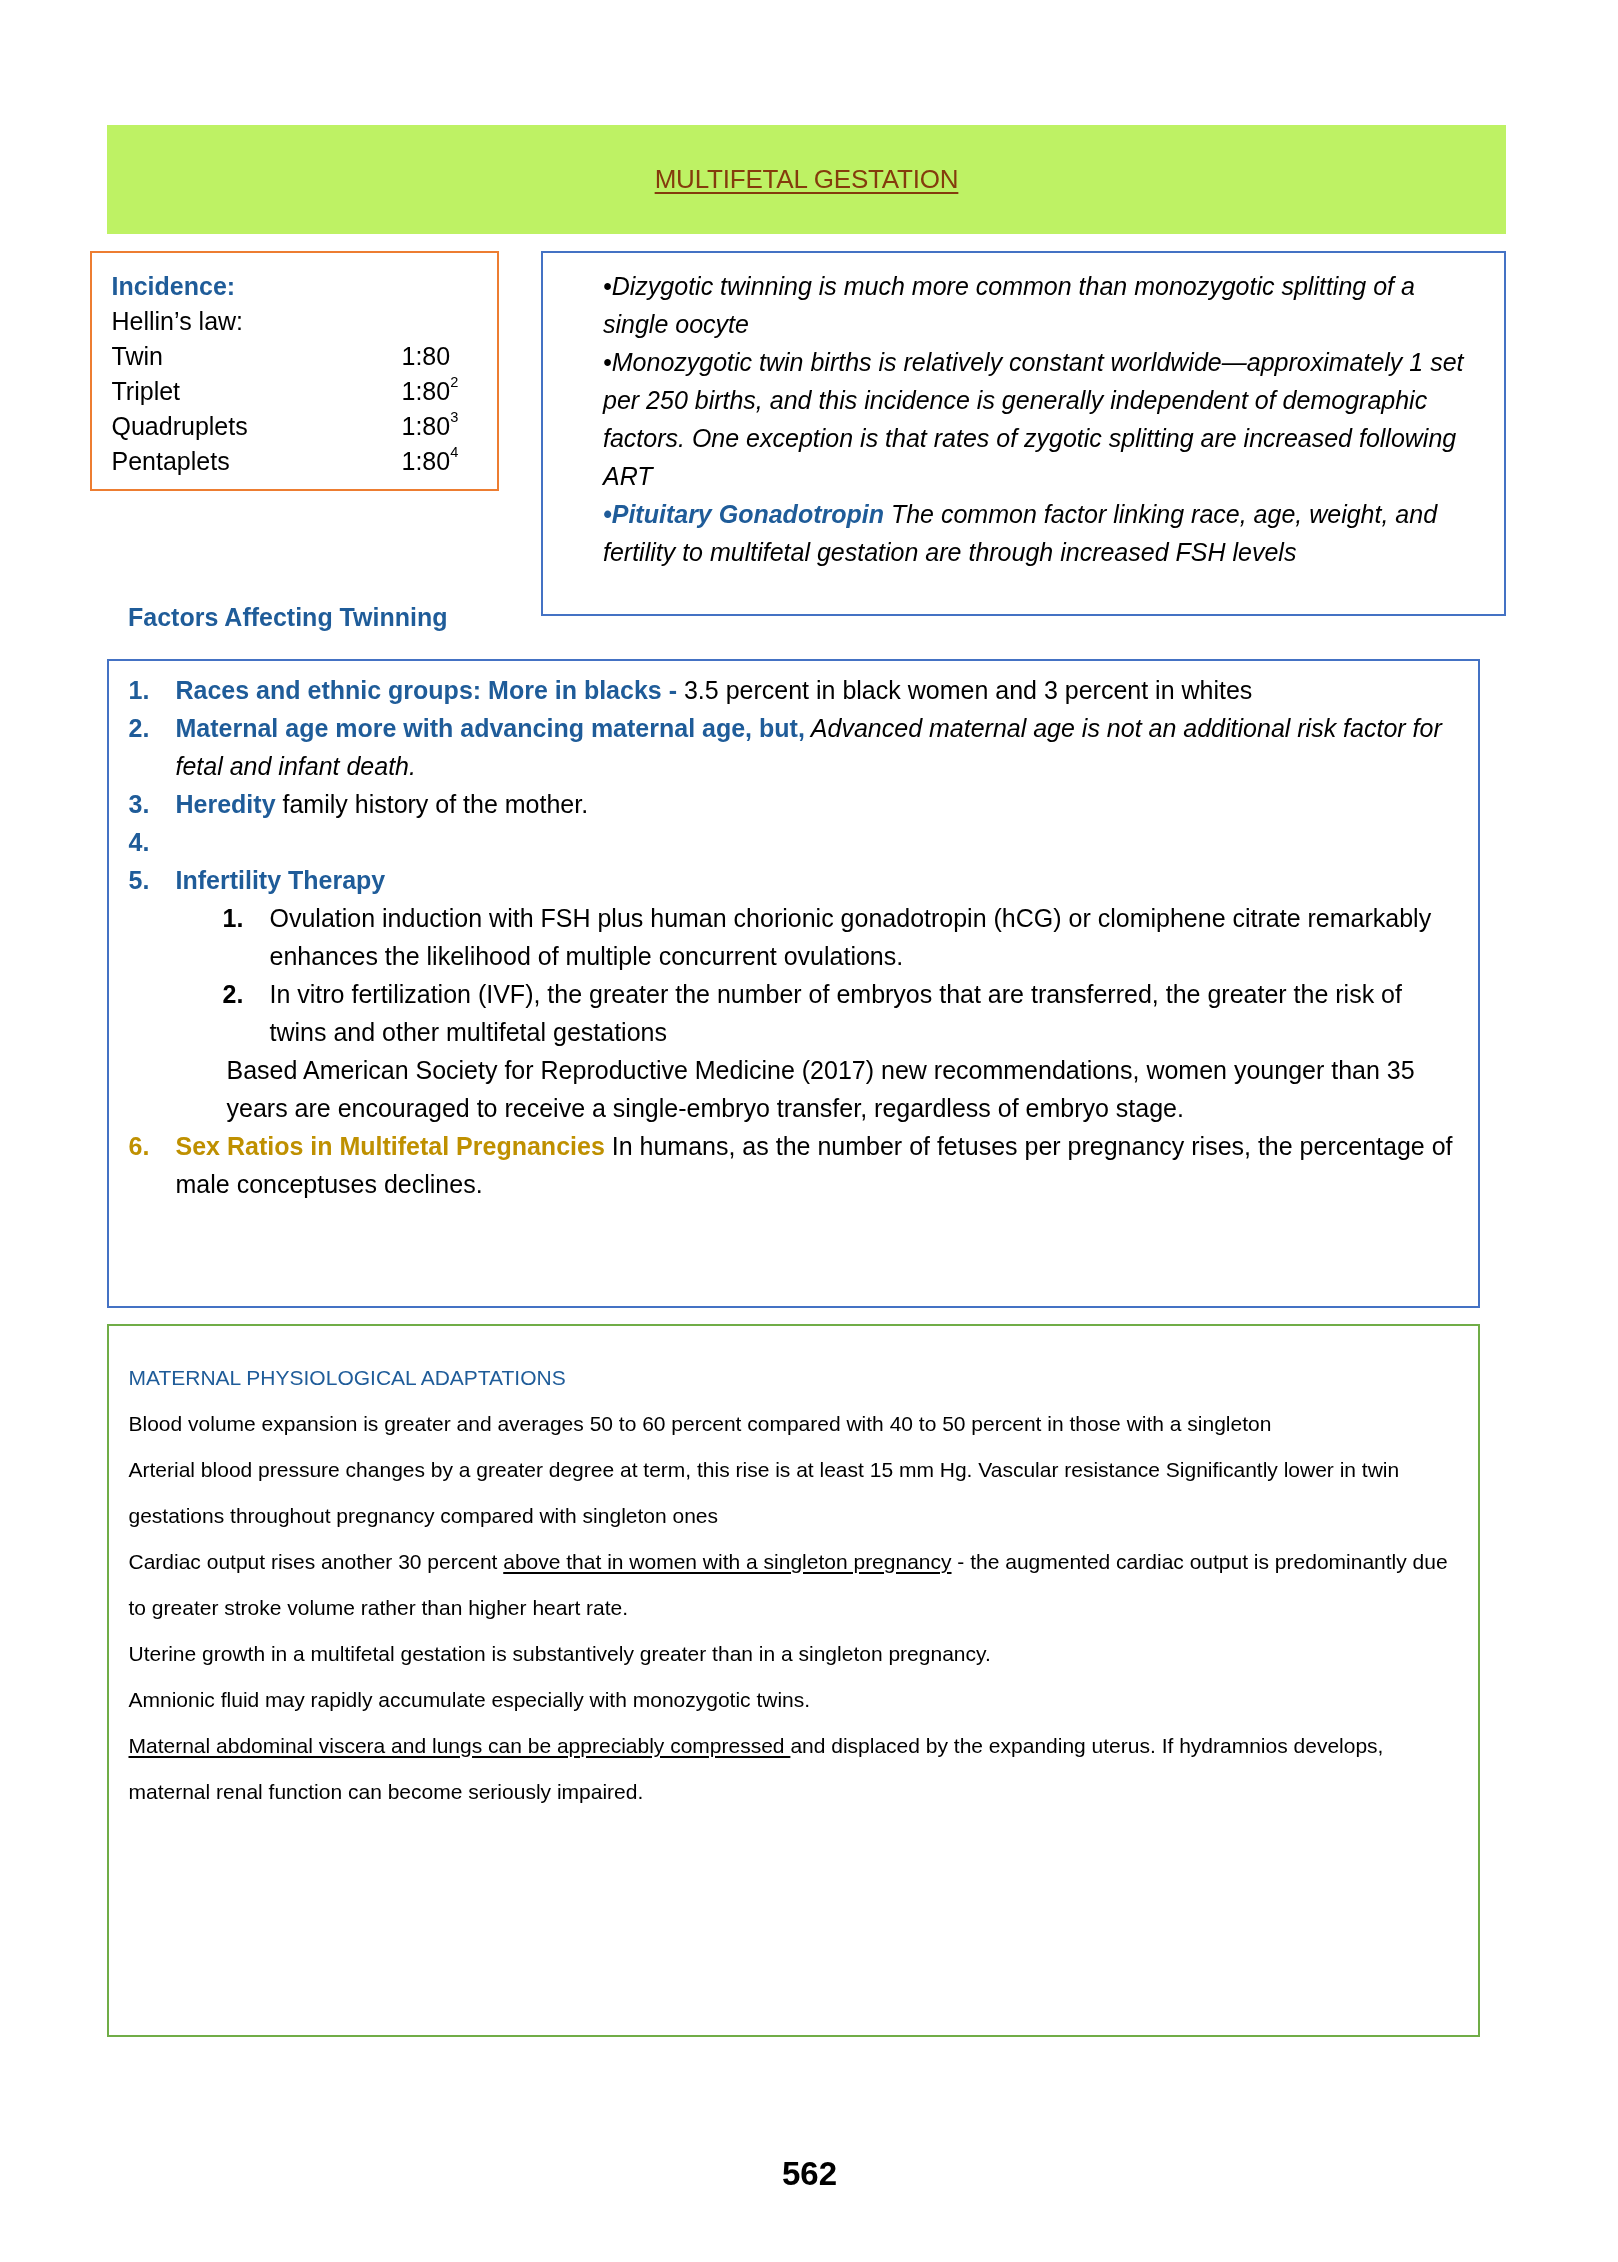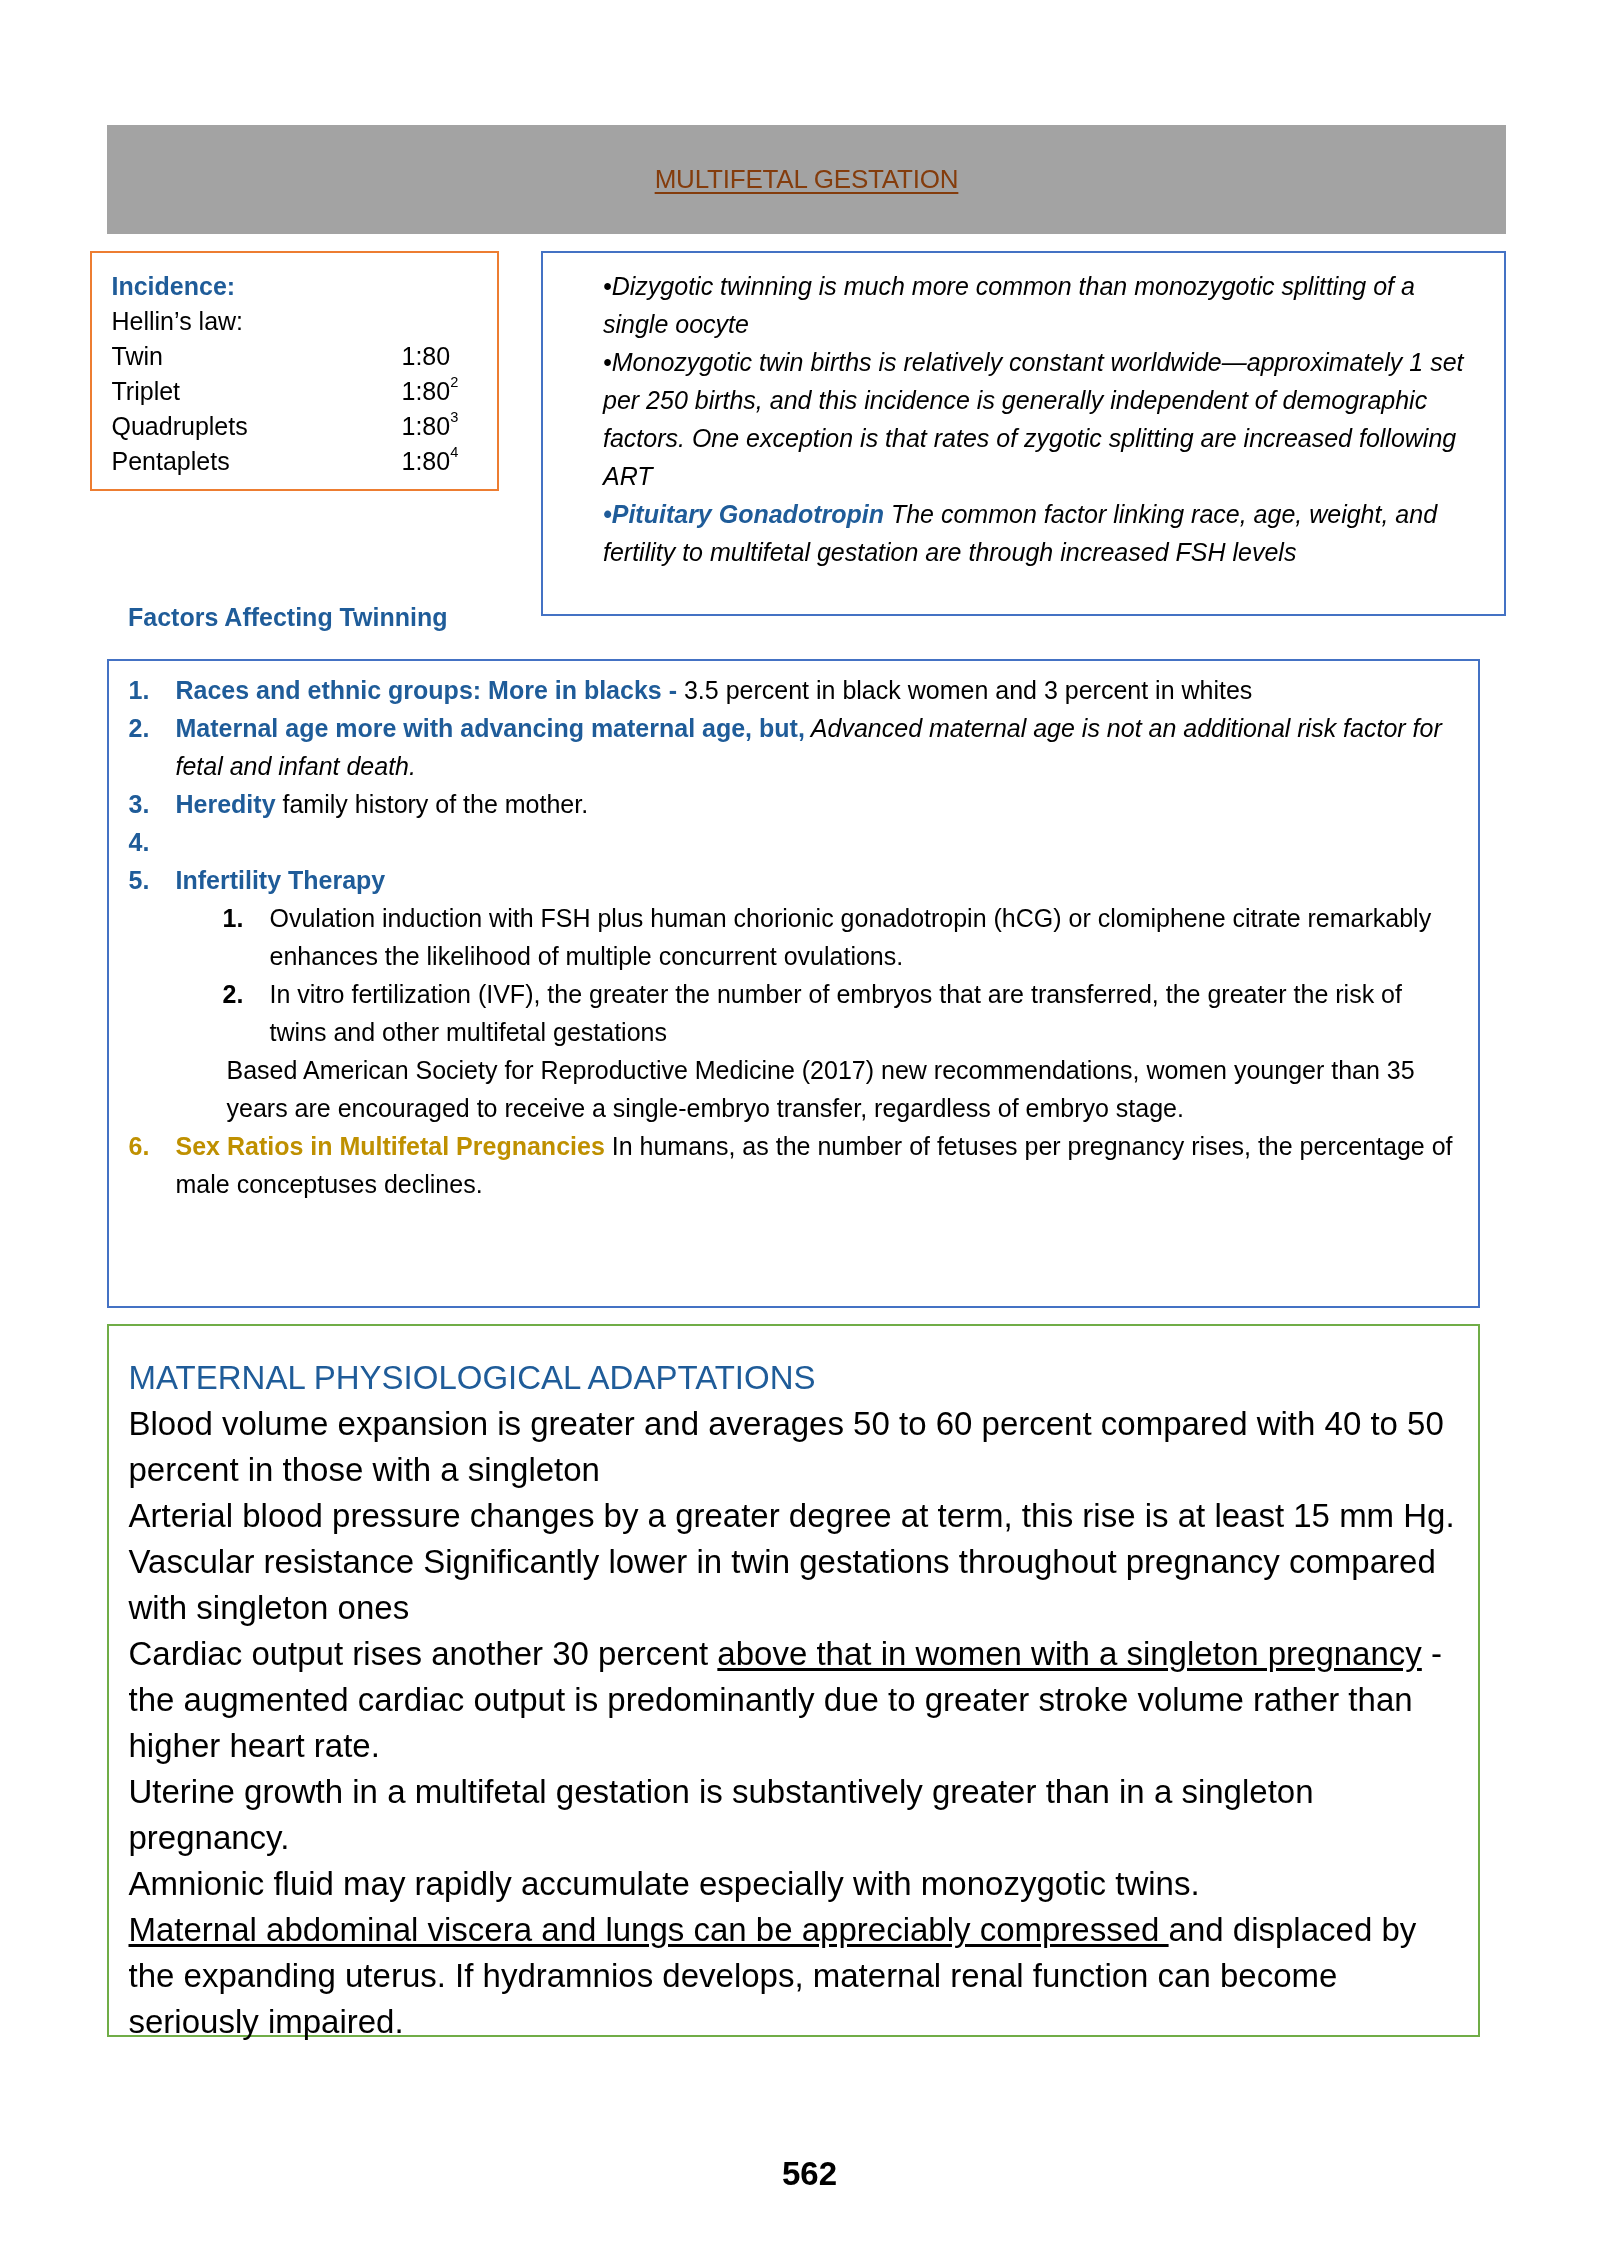--- a/index.html
+++ b/index.html
@@ -1,19 +1,19 @@
 <!DOCTYPE html>
 <html><head>
 <meta charset="utf-8">
 <style>
   html, body { margin:0; padding:0; background:#ffffff; }
   body { width:1619px; height:2263px; position:relative; overflow:hidden;
          font-family:"Liberation Sans","DejaVu Sans",sans-serif; color:#000; }
   .abs { position:absolute; }
-  .header-band { left:107px; top:125px; width:1399px; height:109px; background:#a3a3a3; }
+  .header-band { left:107px; top:125px; width:1399px; height:109px; background:#bef264; }
   .header-title { position:absolute; left:0; right:0; top:39px; text-align:center;
         font-size:26px; color:#843c0c; text-decoration:underline; text-underline-offset:3.9px; letter-spacing:-0.2px; }
 
   .orange-box { left:90px; top:251px; width:405px; height:236px; border:2.9px solid #ed7d31; box-sizing:content-box; }
   .orange-box .inner { position:absolute; left:19.5px; top:15.6px; right:17.6px; font-size:25px; line-height:35px; }
   .blue-heading { color:#1f5c99; font-weight:bold; }
   .bold { font-weight:normal; }
   .row { display:flex; }
   .row .k { width:290px; }
   sup { font-size:14.6px; vertical-align:top; line-height:13.7px; position:relative; top:2px; }
@@ -30,21 +30,21 @@
   .li .num { width:47px; flex:none; }
   .li .num.blue { color:#1f5c99; font-weight:bold; }
   .li .num.gold { color:#bf9000; font-weight:bold; }
   .sub { margin-left:94px; }
   .sub .num { width:47px; font-weight:bold; }
   .sub-note { margin-left:98px; }
   .gold { color:#bf9000; font-weight:bold; }
   .ital { font-style:italic; }
 
   .green-box { left:107px; top:1324px; width:1369px; height:709px; border:2.9px solid #70ad47; }
-  .green-box .inner { position:absolute; left:19.5px; top:29px; right:19.5px; font-size:33px; line-height:46px; }
+  .green-box .inner { position:absolute; left:19.5px; top:29px; right:19.5px; font-size:21px; line-height:46px; }
   .u { text-decoration:underline; text-underline-offset:2.9px; }
 
   .page-number { left:0; right:0; top:2155px; text-align:center; font-size:33px; font-weight:bold; font-family:"Liberation Sans",sans-serif; }
 </style>
 </head>
 <body>
 
 <div class="abs header-band">
   <div class="header-title">MULTIFETAL GESTATION</div>
 </div>

